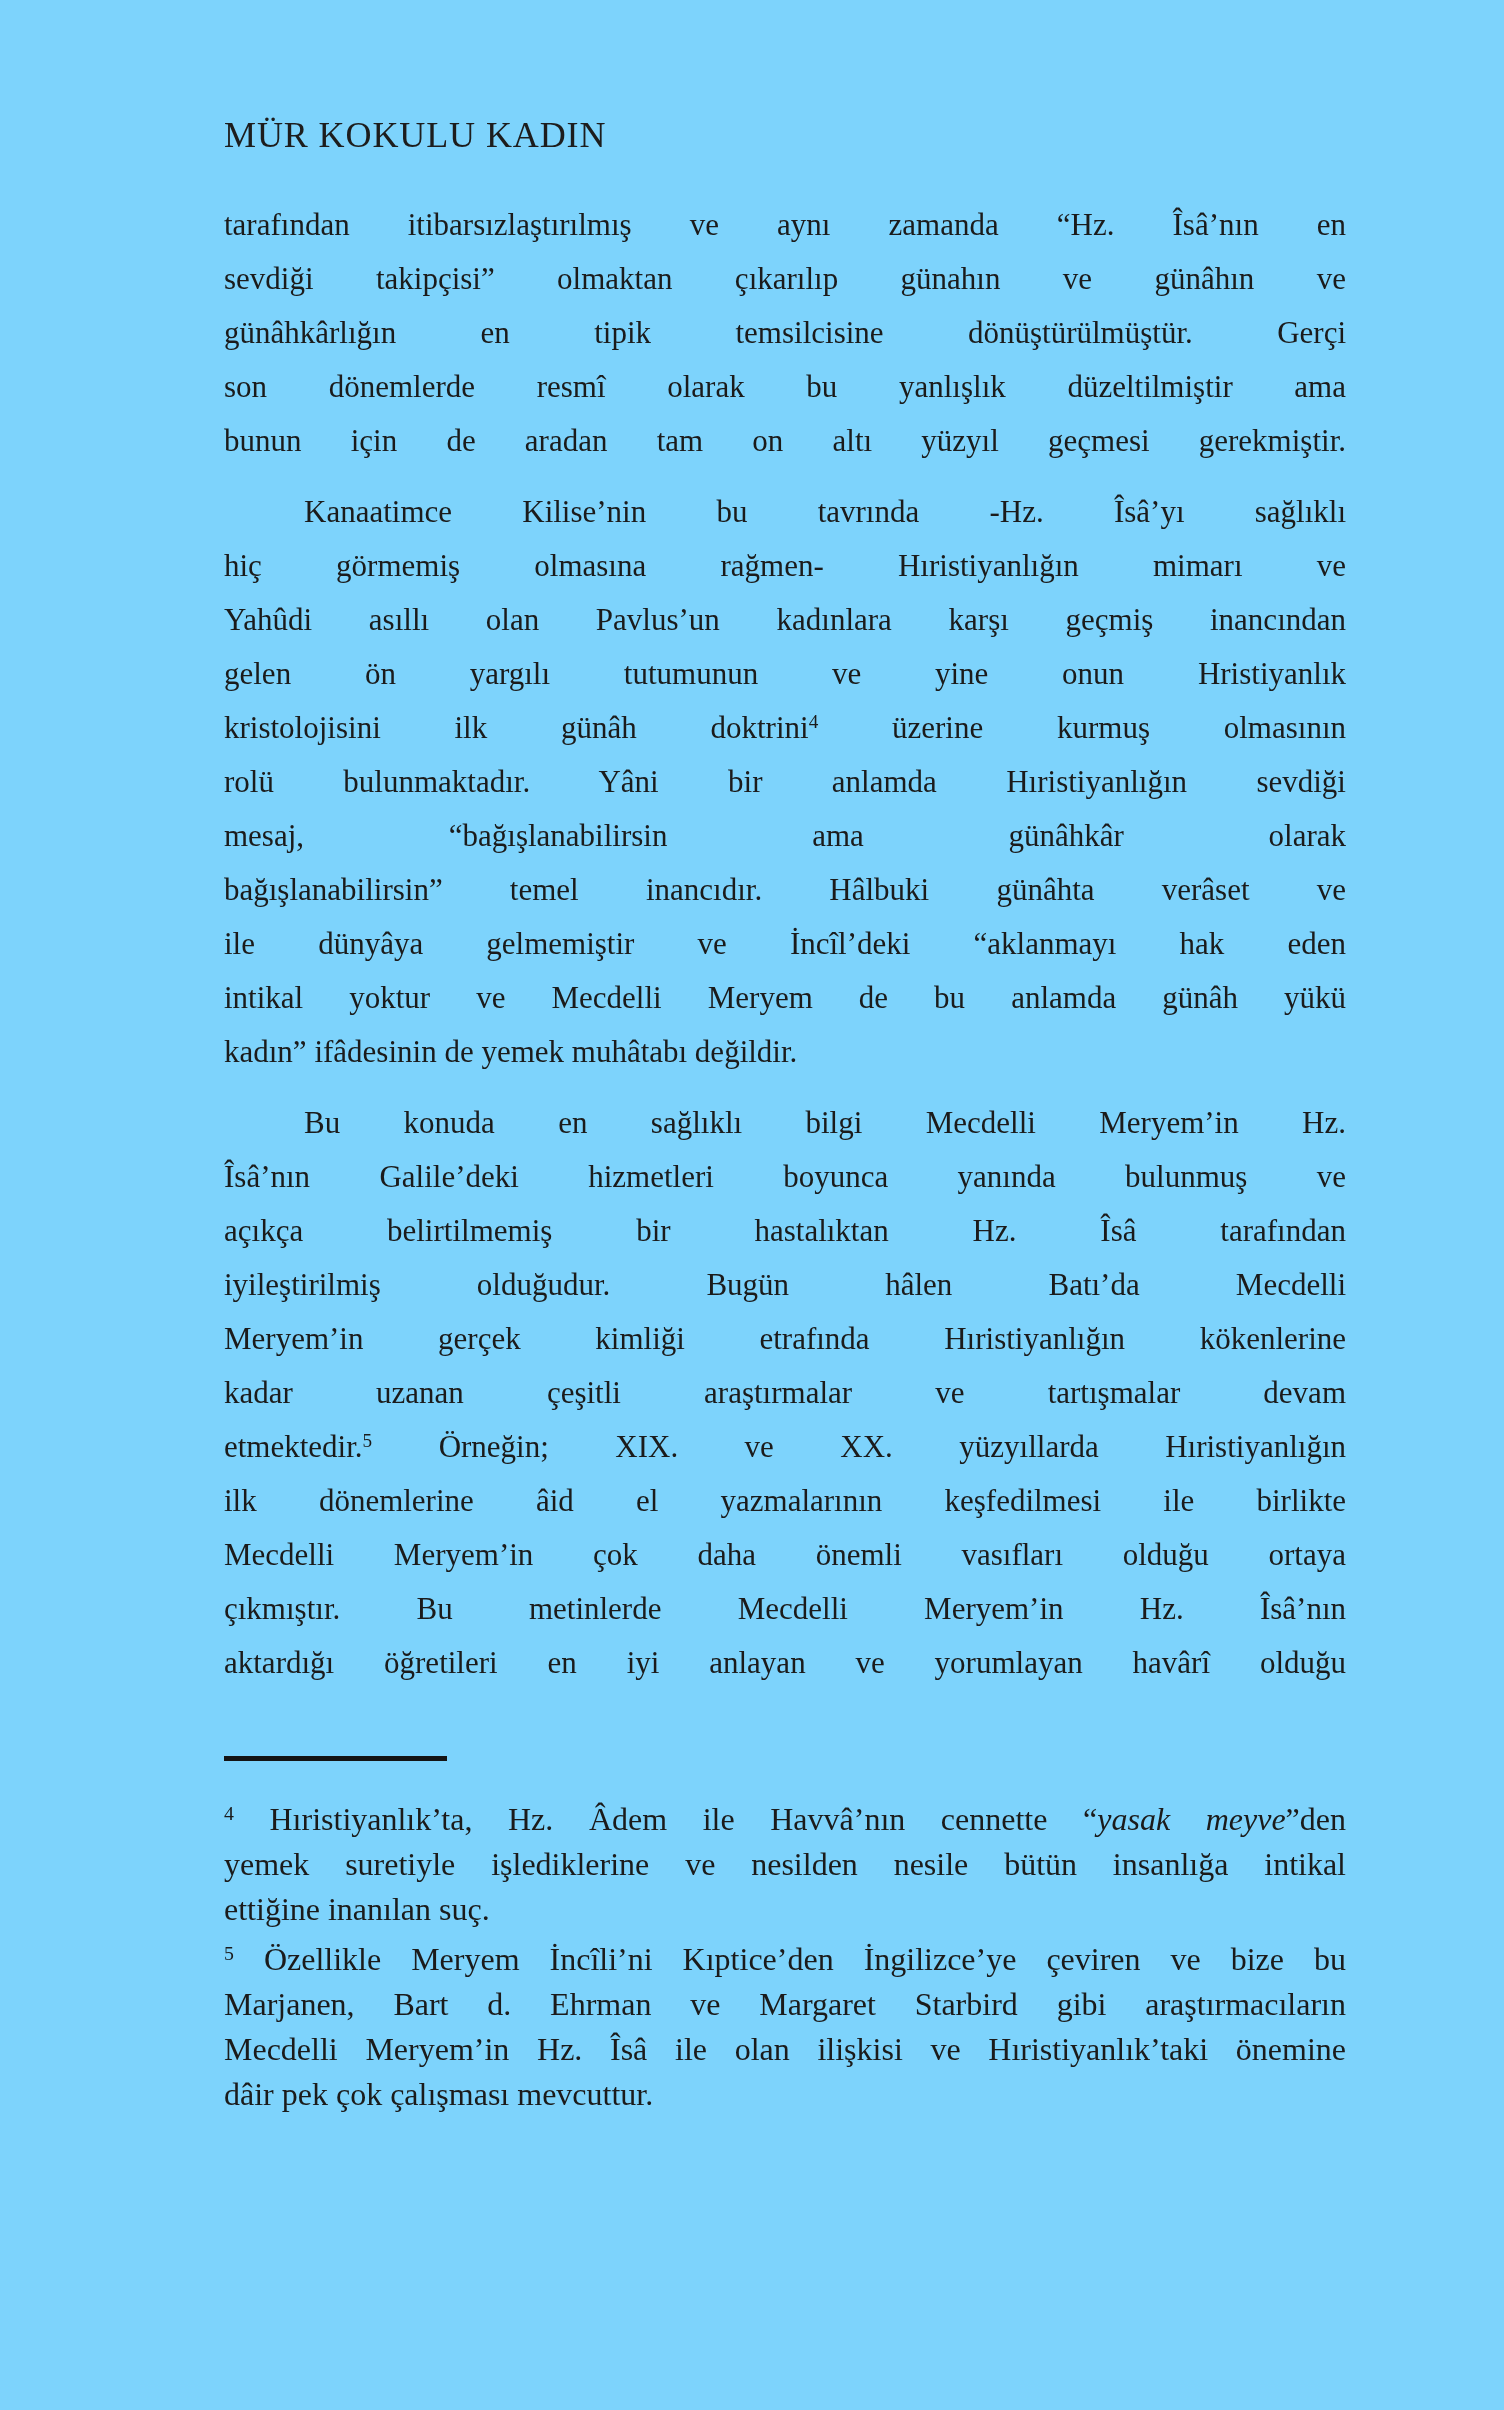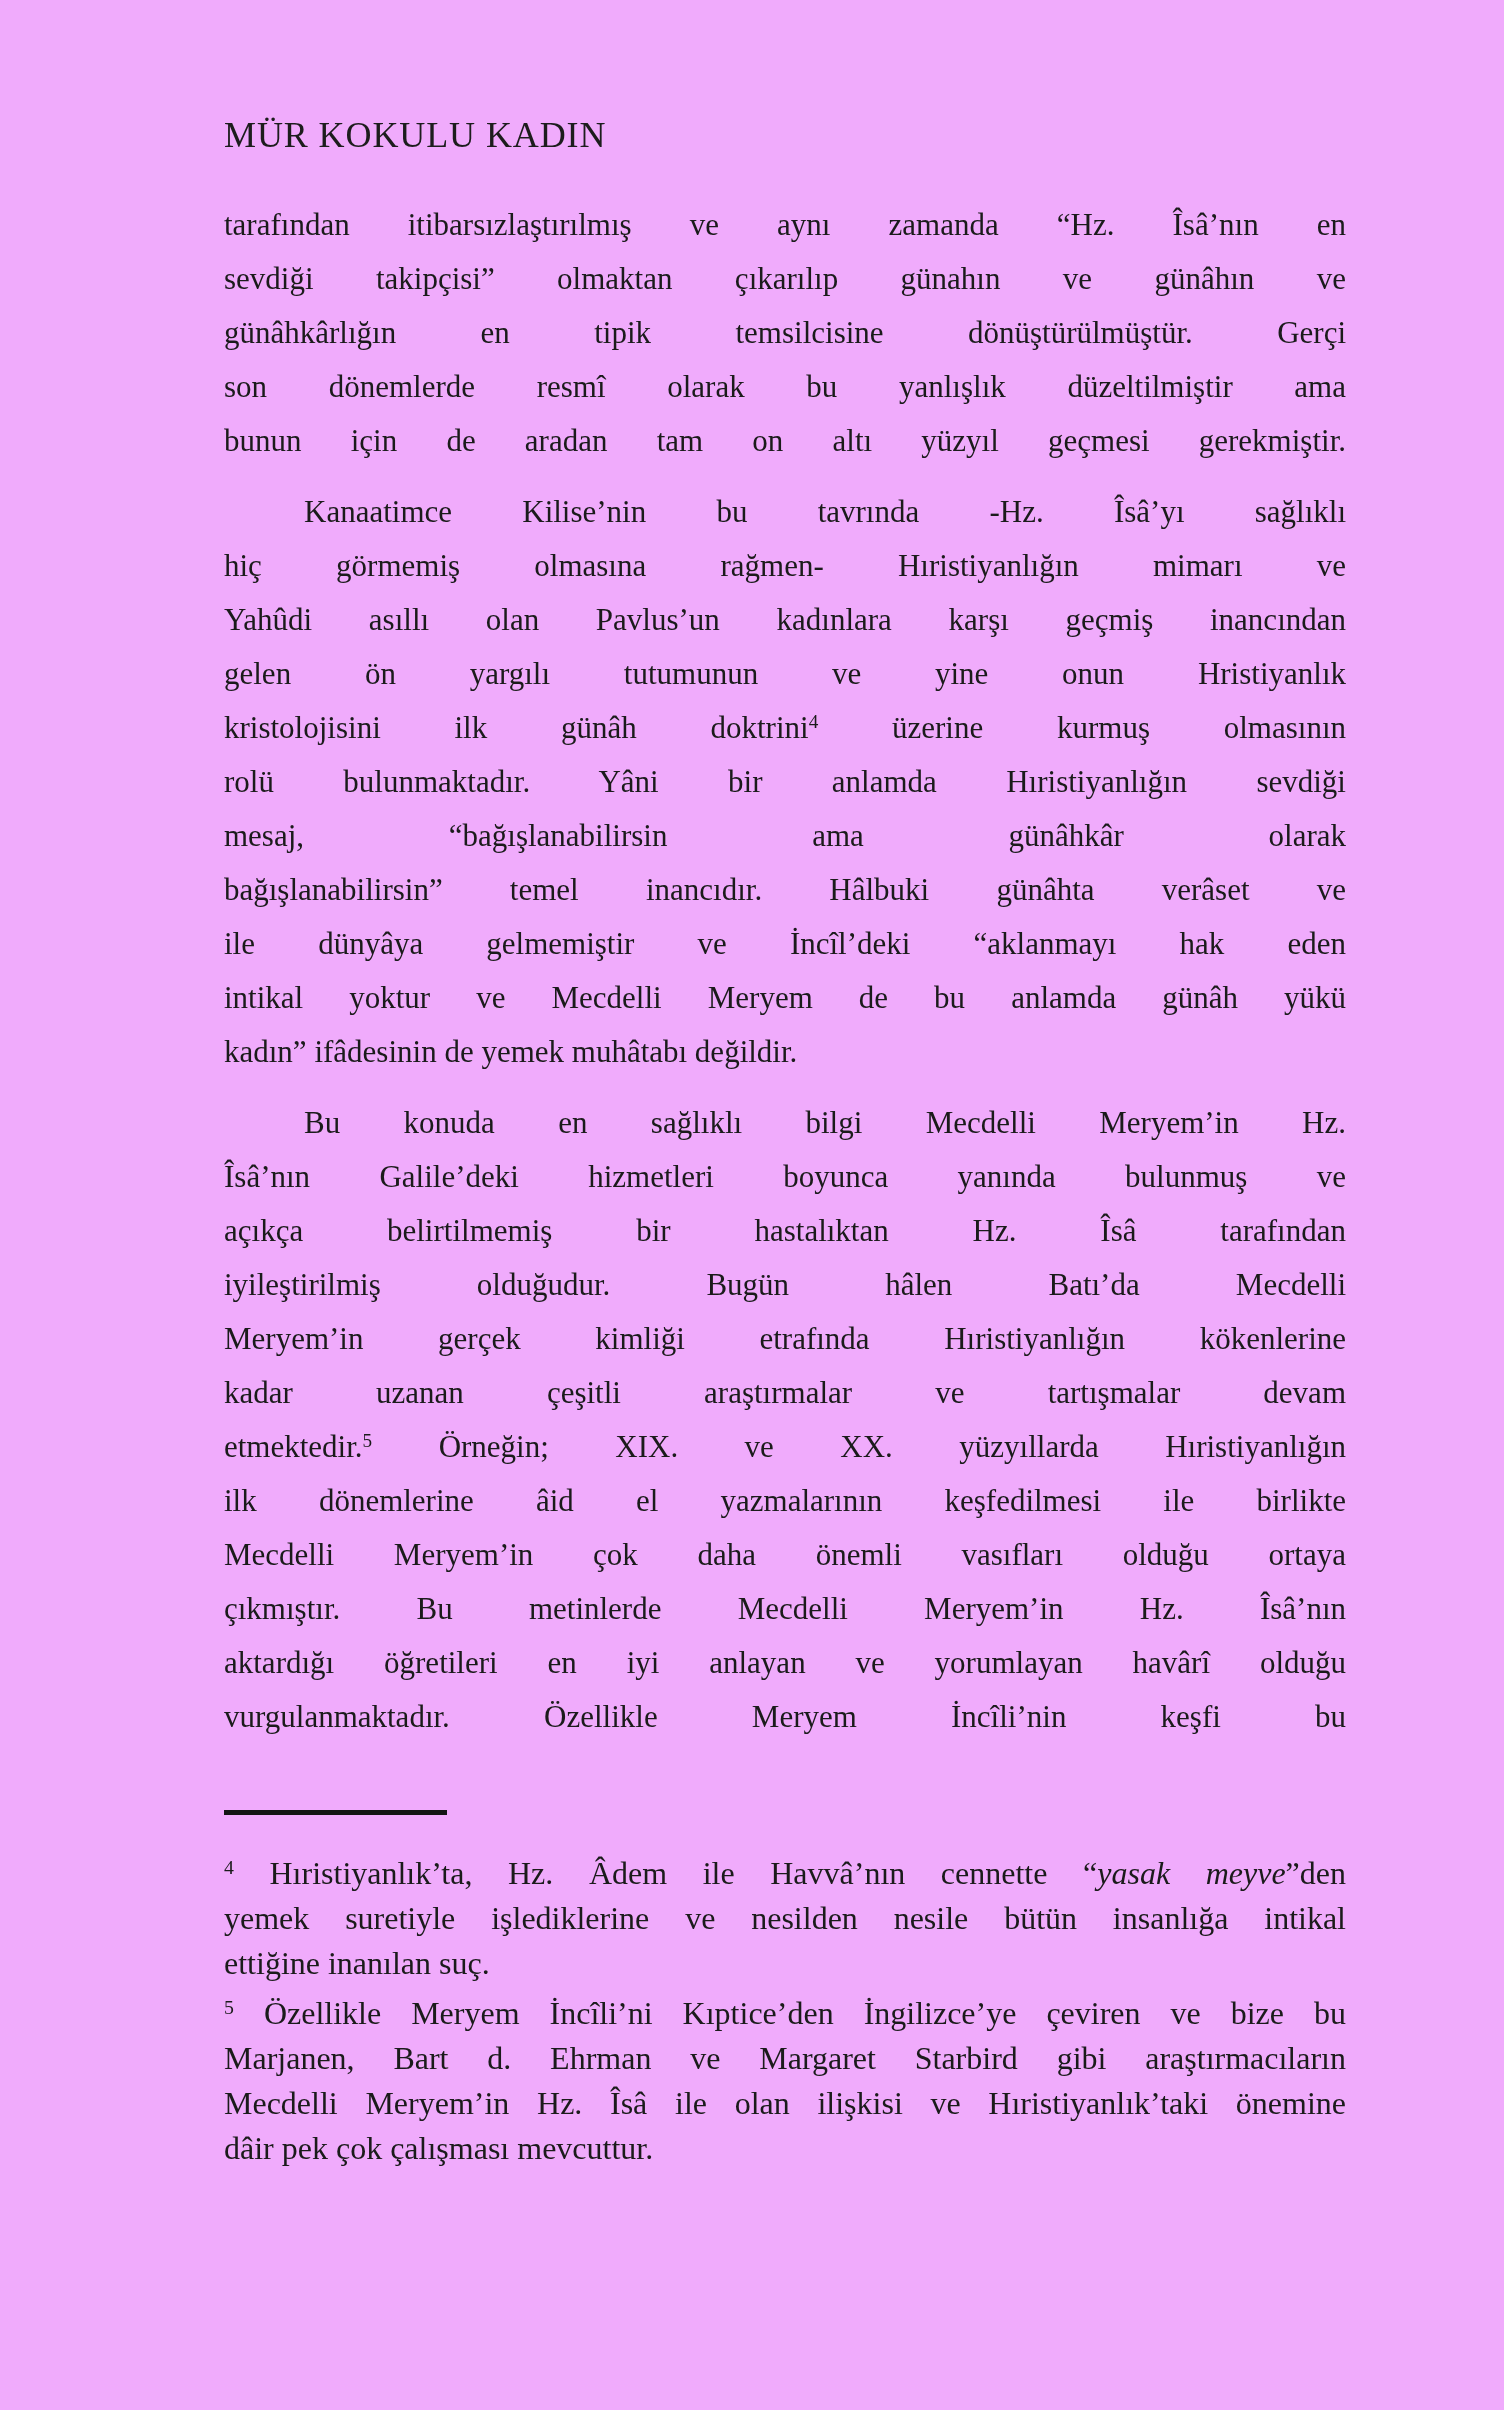--- a/index.html
+++ b/index.html
@@ -1,19 +1,19 @@
 <!DOCTYPE html>
 <html style="font-size:15px"><head>
 <meta charset="utf-8">
 <style>
   html,body { margin:0; padding:0; background:#ffffff; }
   .page {
     position:relative;
     width:1505px; height:2411px;
-    background:#f0abfc;
+    background:#7dd3fc;
     font-family:"Liberation Serif","DejaVu Serif",serif;
     color:#1b1b1b;
     overflow:hidden;
   }
   .content {
     position:absolute;
     left:224px; top:115px;
     width:1122px;
   }
   .running-header {
@@ -94,21 +94,20 @@
           <div class="bline"><span>Îsâ’nın Galile’deki hizmetleri boyunca yanında bulunmuş ve</span></div>
           <div class="bline"><span>açıkça belirtilmemiş bir hastalıktan Hz. Îsâ tarafından</span></div>
           <div class="bline"><span>iyileştirilmiş olduğudur. Bugün hâlen Batı’da Mecdelli</span></div>
           <div class="bline"><span>Meryem’in gerçek kimliği etrafında Hıristiyanlığın kökenlerine</span></div>
           <div class="bline"><span>kadar uzanan çeşitli araştırmalar ve tartışmalar devam</span></div>
           <div class="bline"><span>etmektedir.</span><span class="sup">5</span><span> Örneğin; XIX. ve XX. yüzyıllarda Hıristiyanlığın</span></div>
           <div class="bline"><span>ilk dönemlerine âid el yazmalarının keşfedilmesi ile birlikte</span></div>
           <div class="bline"><span>Mecdelli Meryem’in çok daha önemli vasıfları olduğu ortaya</span></div>
           <div class="bline"><span>çıkmıştır. Bu metinlerde Mecdelli Meryem’in Hz. Îsâ’nın</span></div>
           <div class="bline"><span>aktardığı öğretileri en iyi anlayan ve yorumlayan havârî olduğu</span></div>
-          <div class="bline"><span>vurgulanmaktadır. Özellikle Meryem İncîli’nin keşfi bu</span></div>
         </div>
       </div>
 
     <div class="fn-rule"></div>
 
     <div class="footnotes" id="footnotes">
         <div class="footnote">
           <div class="fline"><span class="sup">4</span><span> Hıristiyanlık’ta, Hz. Âdem ile Havvâ’nın cennette “</span><span class="italic">yasak meyve</span><span>”den</span></div>
           <div class="fline"><span>yemek suretiyle işlediklerine ve nesilden nesile bütün insanlığa intikal</span></div>
           <div class="fline no-fill"><span>ettiğine inanılan suç.</span></div>

